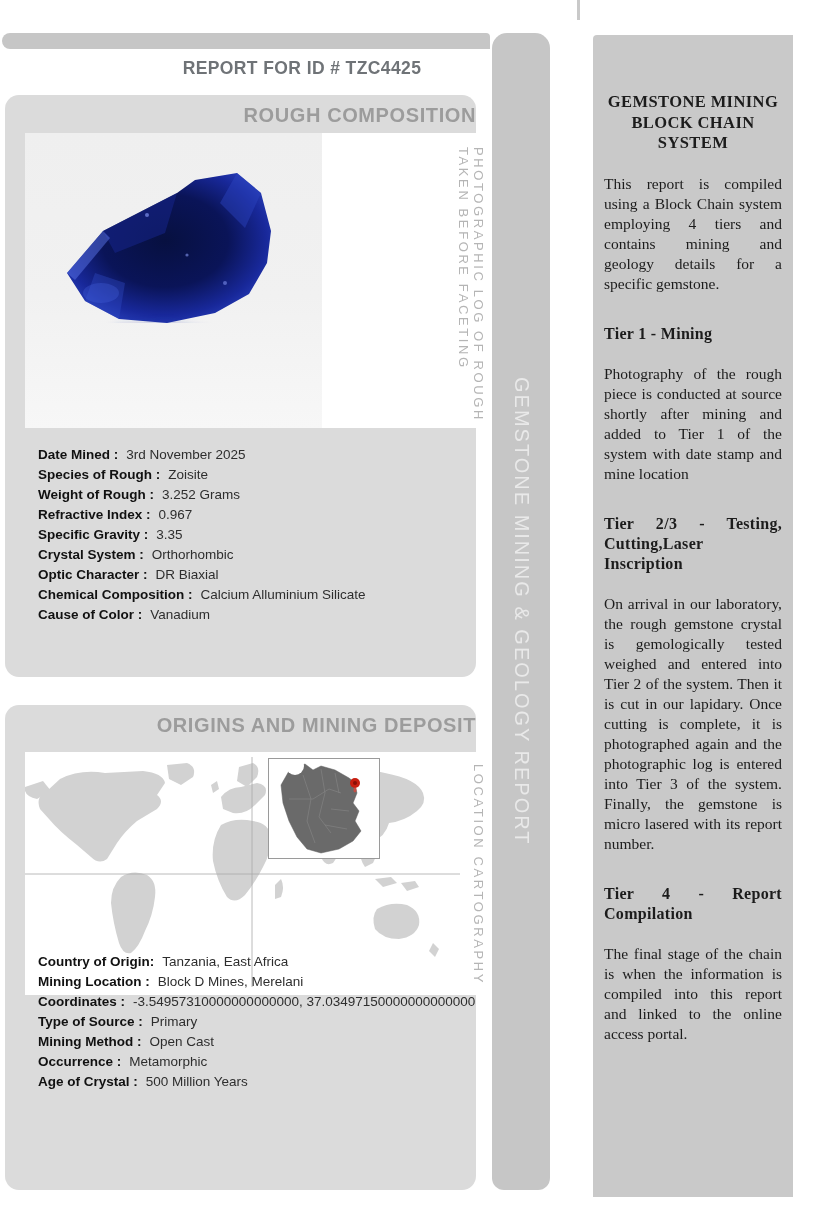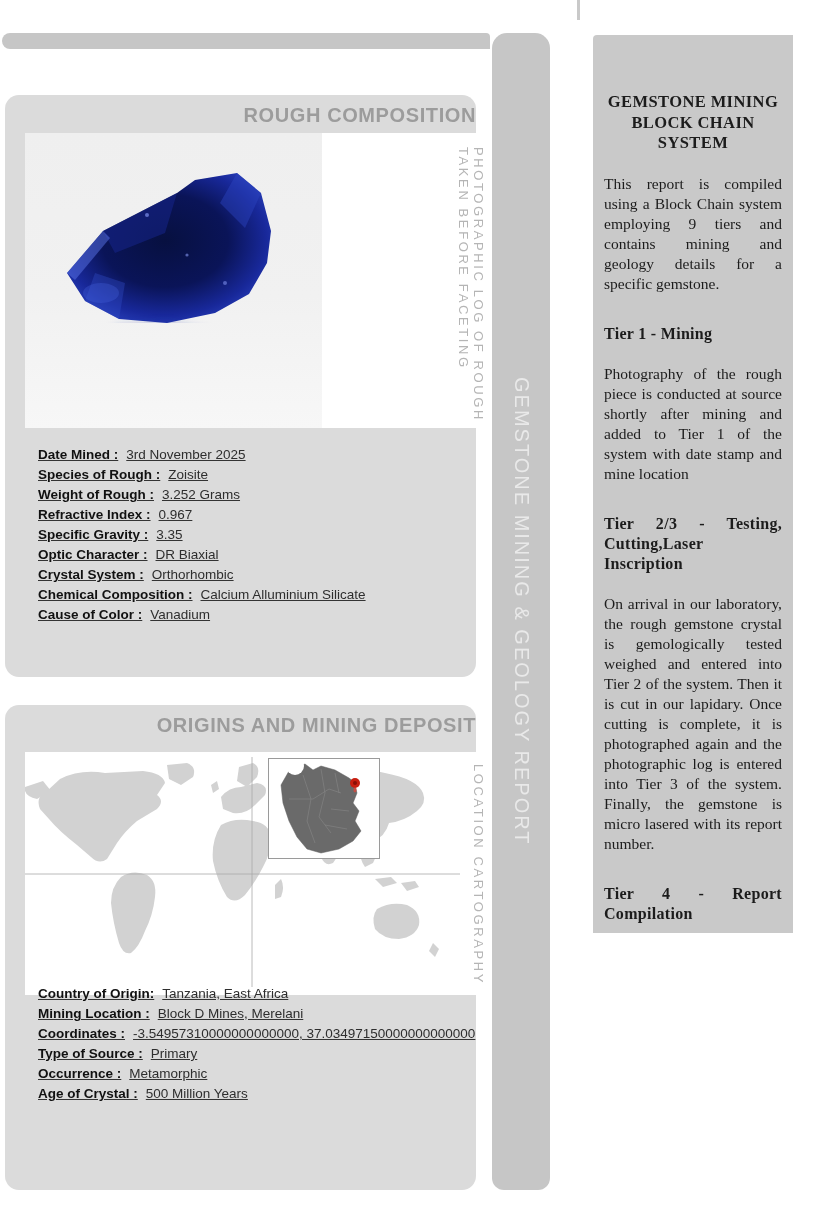--- a/index.html
+++ b/index.html
@@ -29,34 +29,34 @@
   
   .photo-block{position:absolute;left:25px;top:133px;width:464px;height:295px;background:#ffffff;}
   .photo-area{position:absolute;left:0;top:0;width:297px;height:295px;
               background:linear-gradient(#efefef,#f1f1f1 55%,#f7f7f7);}
   .v-caption{position:absolute;writing-mode:vertical-rl;color:#b5b5b5;font-size:13px;
              letter-spacing:2.6px;line-height:15px;white-space:nowrap;}
   .photo-caption{right:3px;top:14px;}
   .map-caption{right:3px;top:12px;}
 
   
-  .fields{position:absolute;left:38px;font-size:13.5px;line-height:20px;color:#333;text-decoration:underline;}
+  .fields{position:absolute;left:38px;font-size:13.5px;line-height:20px;color:#333;}
   .fields-rough{top:445px;}
-  .fields-origin{top:984px;}
+  .fields-origin{top:952px;}
   .flabel{font-weight:bold;color:#111;}
   .fval{margin-left:8px;color:#2e2e2e;}
 
   
   .map-block{position:absolute;left:25px;top:752px;width:464px;height:243px;background:#ffffff;}
   .world-svg{position:absolute;left:0;top:5px;}
   .inset{position:absolute;left:243px;top:6px;width:110px;height:99px;background:#ffffff;
          border:1px solid #9a9a9a;}
 
   
-  .sidebar{position:absolute;left:593px;top:35px;width:200px;height:898px;background:#c9c9c9;
+  .sidebar{position:absolute;left:593px;top:35px;width:200px;height:1162px;background:#c9c9c9;
            border-radius:4px 0 0 0;font-family:"Liberation Serif","DejaVu Serif",serif;color:#1c1c1c;
            box-sizing:border-box;padding:57px 11px 0 11px;}
   .side-main-heading{font-size:16.5px;font-weight:bold;text-align:center;line-height:20.5px;
                      letter-spacing:0.4px;}
   .side-para{font-size:15.5px;line-height:20px;text-align:justify;margin:20px 0 0 0;}
   .side-heading{font-size:16px;font-weight:bold;line-height:20px;text-align:justify;margin:30px 0 0 0;
                 letter-spacing:0.3px;}
 </style>
 </head>
 <body>
@@ -64,20 +64,21 @@
 <div class="page">
 
   <div class="top-divider"></div>
 
   <div class="top-bar"></div>
 
   <div class="mid-strip">
     <div class="strip-text">GEMSTONE MINING &amp; GEOLOGY REPORT</div>
   </div>
 
+  <div class="report-title">REPORT FOR ID # TZC4425</div>
 
   <div class="card card1">
     <div class="card-title">ROUGH COMPOSITION</div>
   </div>
 
   <div class="photo-block">
     <div class="photo-area">
       <svg width="297" height="295" viewBox="0 0 297 295">
         <defs>
           <radialGradient id="gemGrad" cx="48%" cy="45%" r="62%">
@@ -119,22 +120,22 @@
       <div>TAKEN BEFORE FACETING</div>
     </div>
   </div>
 
   <div class="fields fields-rough">
     <div><span class="flabel">Date Mined :</span><span class="fval">3rd November 2025</span></div>
     <div><span class="flabel">Species of Rough :</span><span class="fval">Zoisite</span></div>
     <div><span class="flabel">Weight of Rough :</span><span class="fval">3.252 Grams</span></div>
     <div><span class="flabel">Refractive Index :</span><span class="fval">0.967</span></div>
     <div><span class="flabel">Specific Gravity :</span><span class="fval">3.35</span></div>
+    <div><span class="flabel">Crystal System :</span><span class="fval">Orthorhombic</span></div>
     <div><span class="flabel">Optic Character :</span><span class="fval">DR Biaxial</span></div>
-    <div><span class="flabel">Crystal System :</span><span class="fval">Orthorhombic</span></div>
     <div><span class="flabel">Chemical Composition :</span><span class="fval">Calcium Alluminium Silicate</span></div>
     <div><span class="flabel">Cause of Color :</span><span class="fval">Vanadium</span></div>
   </div>
 
   <div class="card card2">
     <div class="card-title">ORIGINS AND MINING DEPOSIT</div>
   </div>
 
   <div class="map-block">
     <svg class="world-svg" width="440" height="230" viewBox="0 0 440 230">
@@ -180,30 +181,32 @@
     <div class="v-caption map-caption">
       <div>LOCATION CARTOGRAPHY</div>
     </div>
   </div>
 
   <div class="fields fields-origin">
     <div><span class="flabel">Country of Origin:</span><span class="fval">Tanzania, East Africa</span></div>
     <div><span class="flabel">Mining Location :</span><span class="fval">Block D Mines, Merelani</span></div>
     <div><span class="flabel">Coordinates :</span><span class="fval">-3.54957310000000000000,  37.03497150000000000000</span></div>
     <div><span class="flabel">Type of Source :</span><span class="fval">Primary</span></div>
+    <div><span class="flabel">Mining Method :</span><span class="fval">Open Cast</span></div>
     <div><span class="flabel">Occurrence :</span><span class="fval">Metamorphic</span></div>
     <div><span class="flabel">Age of Crystal :</span><span class="fval">500 Million Years</span></div>
   </div>
 
   <div class="sidebar">
     <div class="side-main-heading">GEMSTONE MINING BLOCK CHAIN SYSTEM</div>
-    <p class="side-para">This report is compiled using a Block Chain system employing 9 tiers and contains mining and geology details for a specific gemstone.</p>
+    <p class="side-para">This report is compiled using a Block Chain system employing 4 tiers and contains mining and geology details for a specific gemstone.</p>
 
     <div class="side-heading">Tier 1 - Mining</div>
     <p class="side-para">Photography of the rough piece is conducted at source shortly after mining and added to Tier 1 of the system with date stamp and mine location</p>
 
     <div class="side-heading">Tier 2/3 - Testing, Cutting,Laser Inscription</div>
     <p class="side-para">On arrival in our laboratory, the rough gemstone crystal is gemologically tested weighed and entered into Tier 2 of the system. Then it is cut in our lapidary. Once cutting is complete, it is photographed again and the photographic log is entered into Tier 3 of the system. Finally, the gemstone is micro lasered with its report number.</p>
 
     <div class="side-heading">Tier 4 - Report Compilation</div>
+    <p class="side-para">The final stage of the chain is when the information is compiled into this report and linked to the online access portal.</p>
   </div>
 
 </div>
 
 </body></html>

